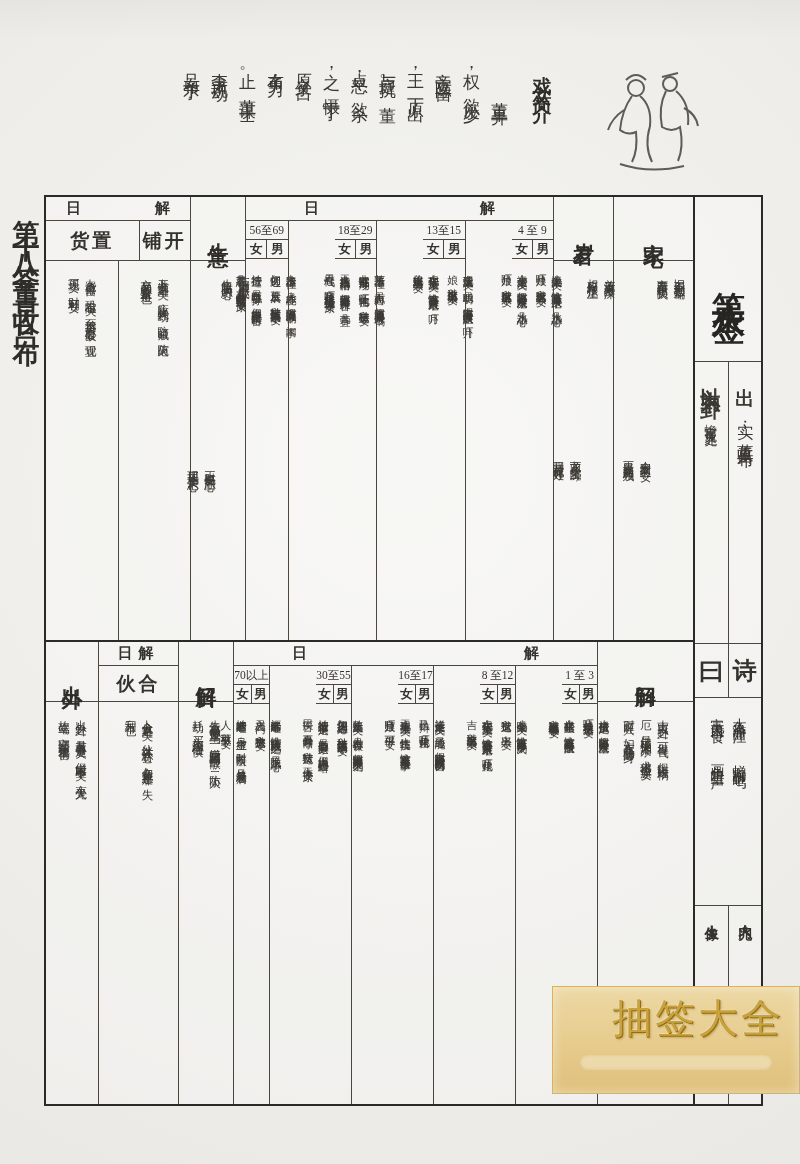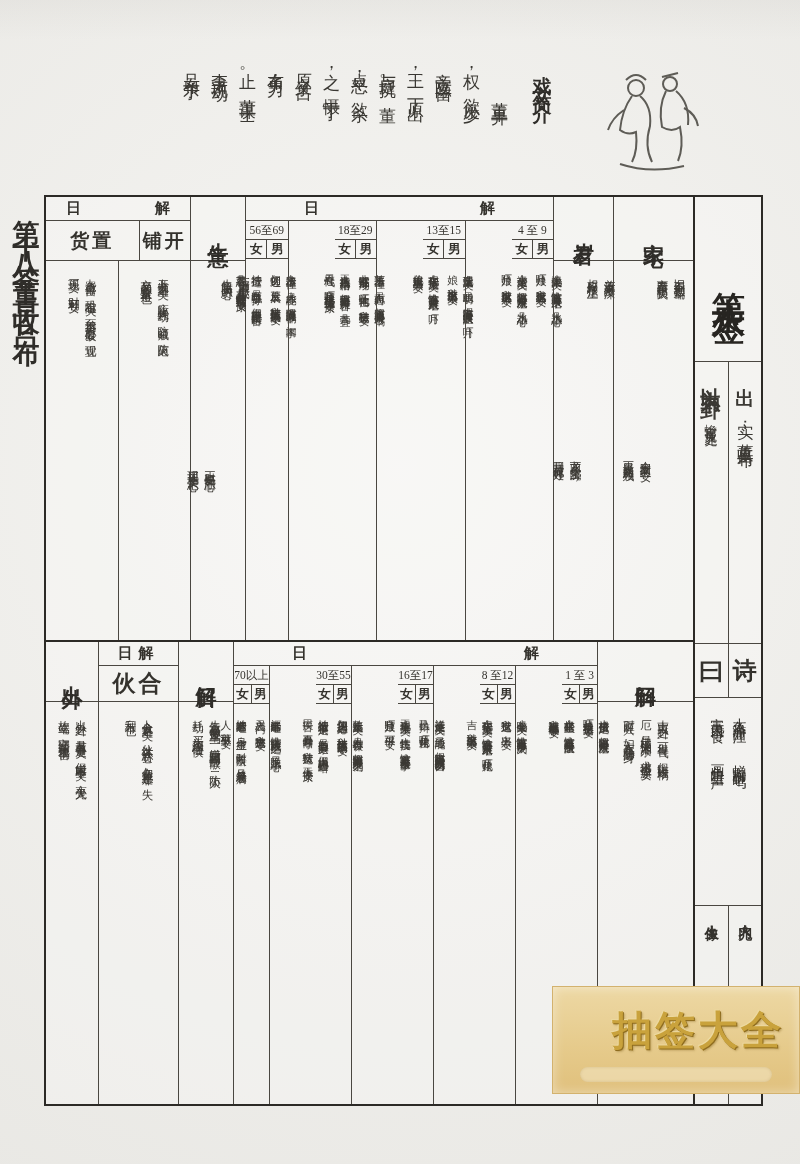--- a/index.html
+++ b/index.html
@@ -56,21 +56,21 @@
   .group-head{height:24px;border-bottom:1px solid var(--line);display:flex;
               justify-content:space-between;align-items:center;padding:0 20px;}
   .group-head span{font-size:15px;font-weight:700;}
   .group-head-c{height:24px;border-bottom:1px solid var(--line);display:flex;align-items:center;justify-content:center;
                 font-size:15px;font-weight:700;letter-spacing:6px;}
   .group-sub{height:40px;border-bottom:1px solid var(--line);display:flex;}
   .group-sub > div{flex:1;display:flex;align-items:center;justify-content:center;
                    font-size:19px;font-weight:700;letter-spacing:3px;margin-left:21px;}
   .group-sub > div + div{border-left:1px solid var(--line);}
   .group-sub-single{height:36px;border-bottom:1px solid var(--line);display:flex;align-items:center;justify-content:center;
-                    font-size:23px;font-weight:700;letter-spacing:3px;}
+                    font-size:19px;font-weight:700;letter-spacing:3px;}
   .group-body{flex:1;display:flex;min-height:0;}
   .group-body > div{flex:1;display:flex;justify-content:center;padding:9px 1px 4px;}
   .group-body > div + div{border-left:1px solid var(--line);}
 
   
   .ages{display:flex;flex-direction:column;flex:1;min-width:0;}
   .ages-head{height:24px;border-bottom:1px solid var(--line);display:flex;
              justify-content:space-between;align-items:center;padding:0 58px;}
   .ages-head span{font-size:15px;font-weight:700;}
   .ages-cols{flex:1;display:flex;min-height:0;}
@@ -106,21 +106,21 @@
   .rc-poem .phrase2{margin-top:13px;display:inline;}
   .rc-bottom{flex:1;display:flex;}
   .rc-bottom > div{flex:1;display:flex;justify-content:center;padding-top:8px;}
   .rc-bottom > div + div{border-left:1px solid var(--line);}
   .rc-bottom span{font-size:14px;letter-spacing:2px;font-weight:600;}
 
   
   .watermark{position:absolute;left:552px;top:986px;width:248px;height:108px;
              background:linear-gradient(180deg,#edd8a4 0%,#e6cb8c 55%,#e0c07c 100%);
              border:1px solid #d3b26e;box-shadow:inset 0 0 12px rgba(255,255,255,.45);}
-  .wm-text{margin-top:16px;text-align:center;font-size:40px;font-weight:700;letter-spacing:3px;
+  .wm-text{margin-top:4px;text-align:center;font-size:40px;font-weight:400;letter-spacing:3px;
            color:#c9a23c;text-shadow:1px 1px 0 #8f6d1f,-1px -1px 0 #ecd9a0,2px 2px 2px rgba(120,90,20,.35);padding-left:44px;}
   .wm-sub{width:192px;height:15px;margin:9px auto 0;border-radius:8px;
           background:rgba(252,246,230,.38);box-shadow:inset 0 0 3px rgba(150,120,50,.25);}
 </style>
 </head>
 <body>
 
 <div class="page">
 
   <div class="intro">

